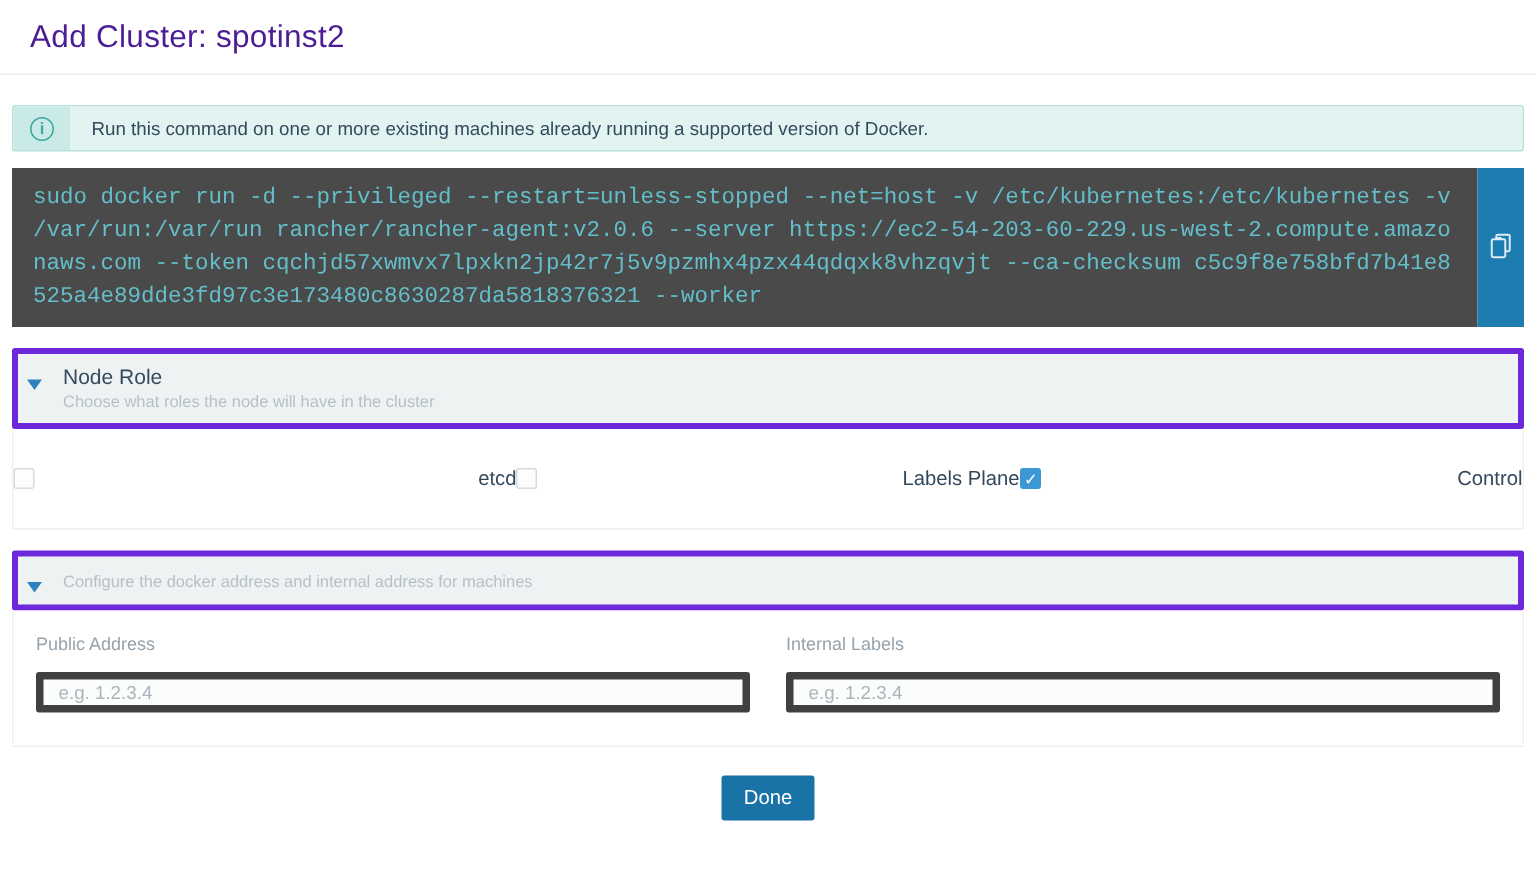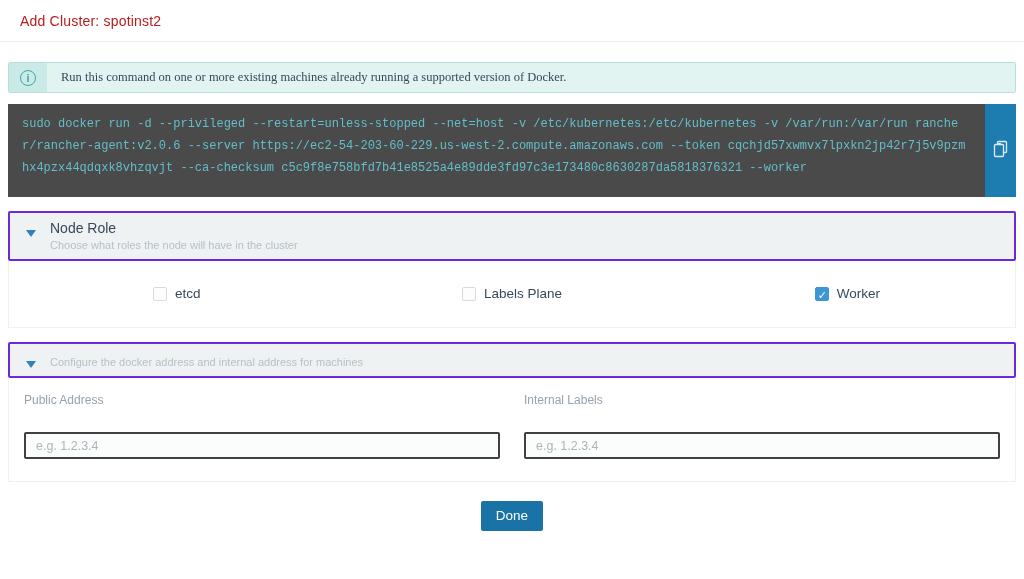--- a/index.html
+++ b/index.html
@@ -1,59 +1,59 @@
 <!DOCTYPE html>
 <html><head>
 <meta charset="utf-8">
 <style>
   * { margin: 0; padding: 0; box-sizing: border-box; }
   html, body { width: 1024px; background: #fff; font-family: "Liberation Sans", sans-serif; }
   body { height: 579px; overflow: hidden; color: #35495d; }
 
   
   .page-header { padding: 13px 20px 12px; border-bottom: 1px solid #ececec; }
-  .page-title { font-size: 14px; font-weight: 400; color: #b91c1c; letter-spacing: .2px; }
+  .page-title { font-size: 21px; font-weight: 400; color: #4c1d95; letter-spacing: .2px; }
 
   .content { padding: 0 8px; }
 
   
   .banner { display: flex; margin-top: 20px; border: 1px solid #b7e0dc; border-radius: 2px; overflow: hidden; height: 31px; }
   .banner-icon-cell { width: 38px; background: #c9eae7; display: flex; align-items: center; justify-content: center; flex: none; }
   .info-icon { width: 16px; height: 16px; border: 1px solid #3fa8a0; border-radius: 50%; color: #3fa8a0; font-size: 11px; line-height: 14px; text-align: center; font-weight: 700; font-style: normal; }
-  .banner-text-cell { flex: 1; background: #e1f4f1; display: flex; align-items: center; padding-left: 14px; font-size: 12.5px; color: #35495d; font-family: Liberation Serif, serif; }
+  .banner-text-cell { flex: 1; background: #e1f4f1; display: flex; align-items: center; padding-left: 14px; font-size: 12.5px; color: #35495d; }
 
   
   .command-wrap { display: flex; margin-top: 11px; align-items: stretch; }
-  .command-pre { flex: 1; background: #4a4a4b; color: #63bec9; font-family: "Liberation Mono", "DejaVu Sans Mono", monospace; font-size: 12px; line-height: 22px; padding: 9px 14px; white-space: pre-wrap; word-break: break-all; min-height: 93px; }
+  .command-pre { flex: 1; background: #4a4a4b; color: #63bec9; font-family: "Liberation Mono", "DejaVu Sans Mono", monospace; font-size: 15px; line-height: 22px; padding: 9px 14px; white-space: pre-wrap; word-break: break-all; min-height: 93px; }
   .copy-btn { width: 31px; flex: none; background: #1e7db0; border: none; display: flex; align-items: center; justify-content: center; cursor: pointer; }
 
   
   .section { margin-top: 14px; }
-  .section-header { background: #eff2f2; border: 2px solid #6d28d9; border-radius: 2px; padding: 7px 14px 8px 14px; display: flex; align-items: flex-end; cursor: pointer; }
+  .section-header { background: #eff2f2; border: 4px solid #6d28d9; border-radius: 2px; padding: 7px 14px 8px 4px; display: flex; align-items: center; cursor: pointer; }
   .tri { flex: none; margin-right: 14px; margin-left: 2px; width: 0; height: 0; }
   .tri-down { border-left: 5px solid transparent; border-right: 5px solid transparent; border-top: 7px solid #2f81be; margin-top: 10px; align-self: flex-start; }
   .tri-right { border-top: 5px solid transparent; border-bottom: 5px solid transparent; border-left: 7px solid #2f81be; margin-top: 7px; align-self: flex-start; }
   .section-titles { display: flex; flex-direction: column; }
   .section-title { font-size: 14px; color: #35495d; }
   .section-subtitle { font-size: 11px; color: #b6c0c9; margin-top: 3px; }
 
   .section-body { background: #fff; border: 1px solid #eef1f1; border-top: none; }
 
   
   .roles-row { display: grid; grid-template-columns: 1fr 1fr 1fr; padding: 25px 0 26px; }
-  .role-option { display: flex; align-items: center; justify-content: center; cursor: pointer; }
+  .role-option { display: flex; align-items: center; justify-content: space-between; cursor: pointer; }
   .checkbox { width: 14px; height: 14px; border: 1px solid #d7dbde; border-radius: 2px; background: #fdfdfd; margin-right: 8px; position: relative; flex: none; }
   .checkbox.checked { background: #3d97d3; border-color: #3d97d3; }
   .checkbox.checked::after { content: "✓"; position: absolute; color: #fff; font-size: 11px; line-height: 14px; left: 2px; top: 0; }
   .role-label { font-size: 13.5px; color: #35495d; }
 
   
   .address-row { display: grid; grid-template-columns: 1fr 1fr; column-gap: 24px; padding: 15px 15px 22px; }
-  .field-label { font-size: 12px; color: #96a2ac; margin-bottom: 25px; display: block; }
-  .text-input { width: 100%; height: 27px; border: 2px solid #404040; border-radius: 2px; background: #fbfcfc; padding: 0 10px; font-size: 12.5px; color: #35495d; font-family: "Liberation Sans", sans-serif; }
+  .field-label { font-size: 12px; color: #96a2ac; margin-bottom: 12px; display: block; }
+  .text-input { width: 100%; height: 27px; border: 5px solid #404040; border-radius: 2px; background: #fbfcfc; padding: 0 10px; font-size: 12.5px; color: #35495d; font-family: "Liberation Sans", sans-serif; }
   .text-input::placeholder { color: #acb5bc; }
 
   
   .footer { display: flex; justify-content: center; margin-top: 19px; }
   .done-btn { background: #1a73a6; color: #fff; border: none; border-radius: 2px; padding: 7px 15px 8px; font-size: 13.5px; font-family: "Liberation Sans", sans-serif; cursor: pointer; }
 </style>
 </head>
 <body>
 
 <div class="page-header">
@@ -95,21 +95,21 @@
         <label class="role-option">
           <span class="checkbox"></span>
           <span class="role-label">etcd</span>
         </label>
         <label class="role-option">
           <span class="checkbox"></span>
           <span class="role-label">Labels Plane</span>
         </label>
         <label class="role-option">
           <span class="checkbox checked"></span>
-          <span class="role-label">Worker</span>
+          <span class="role-label">Control</span>
         </label>
       </div>
     </div>
   </div>
 
   <div class="section">
     <div class="section-header">
       <span class="tri tri-down"></span>
       <span class="section-titles">
         <span class="section-subtitle">Configure the docker address and internal address for machines</span>

